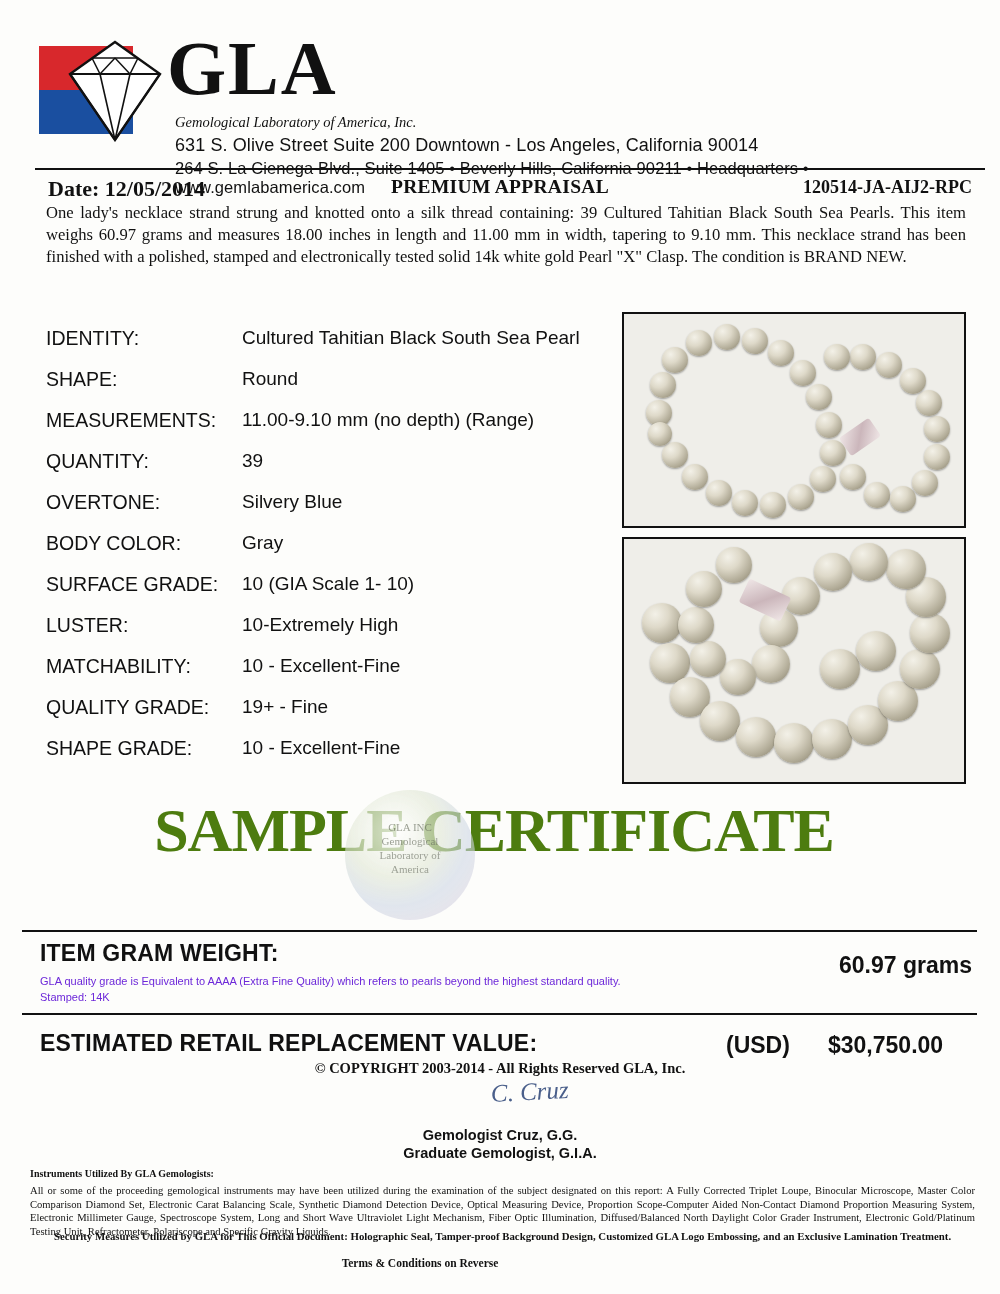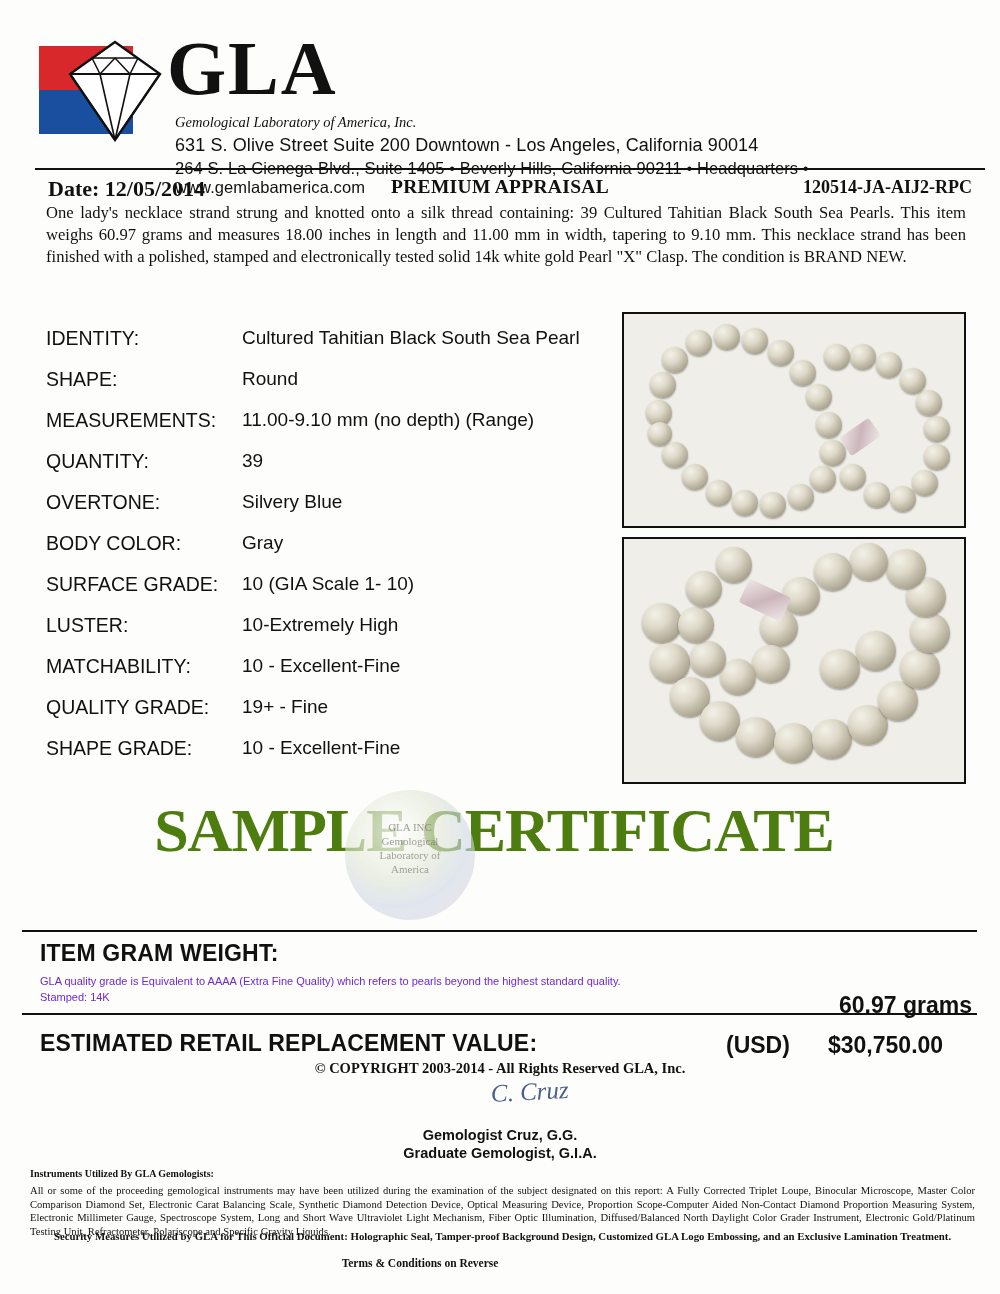--- a/index.html
+++ b/index.html
@@ -514,21 +514,21 @@
     <div class="holo-txt">
       <div>GLA INC</div>
       <div>Gemological</div>
       <div>Laboratory of</div>
       <div>America</div>
     </div>
   </div>
 
   <div class="rule" style="top:930px;"></div>
   <div class="sec-head" style="left:40px; top:940px;">ITEM GRAM WEIGHT:</div>
-  <div class="sec-value" style="right:28px; top:952px;margin-top:40px;">60.97 grams</div>
+  <div class="sec-value" style="right:28px; top:952px;">60.97 grams</div>
   <div class="fineprint" style="left:40px; top:973px; width:690px;">GLA quality grade is Equivalent to AAAA (Extra Fine Quality) which refers to pearls beyond the highest standard quality.</div>
   <div class="fineprint" style="left:40px; top:989px;">Stamped: 14K</div>
 
   <div class="rule" style="top:1013px;"></div>
   <div class="sec-head" style="left:40px; top:1030px;">ESTIMATED RETAIL REPLACEMENT VALUE:</div>
   <div class="sec-value" style="left:718px; top:1032px;margin-left:8px;">(USD)</div>
   <div class="sec-value" style="left:828px; top:1032px;">$30,750.00</div>
 
   <div class="copyright">© COPYRIGHT 2003-2014 - All Rights Reserved GLA, Inc.</div>
 

